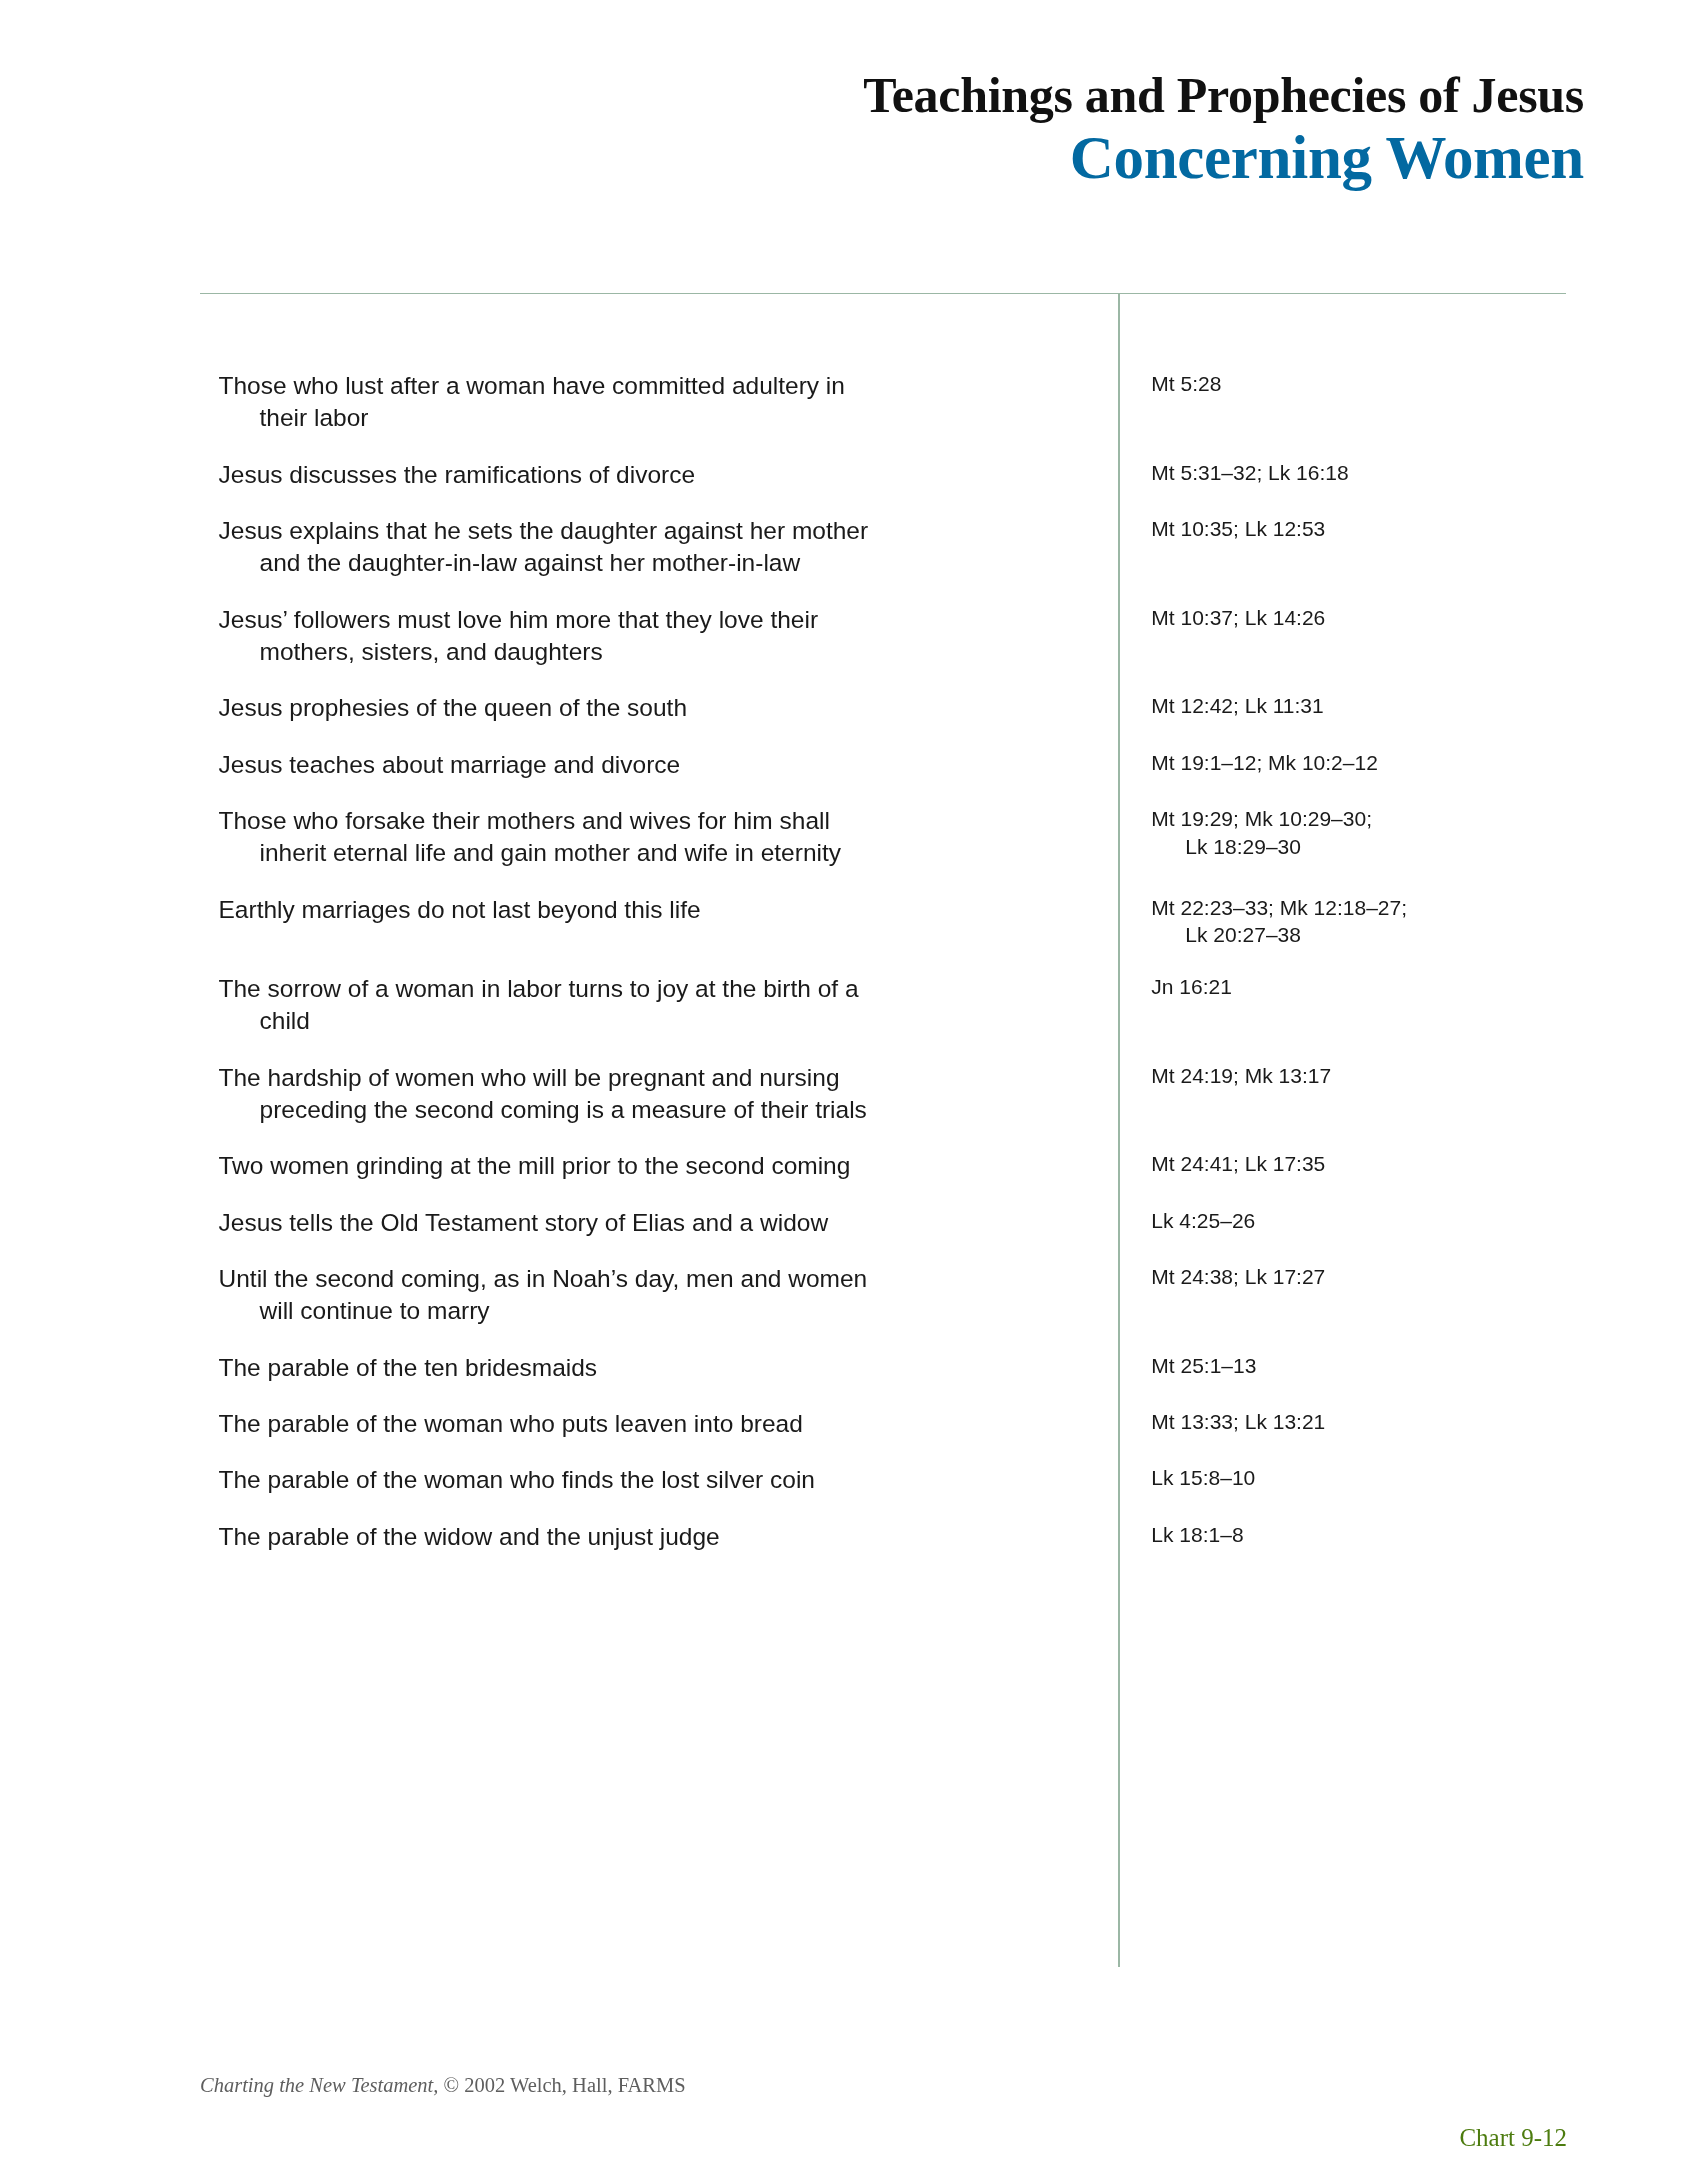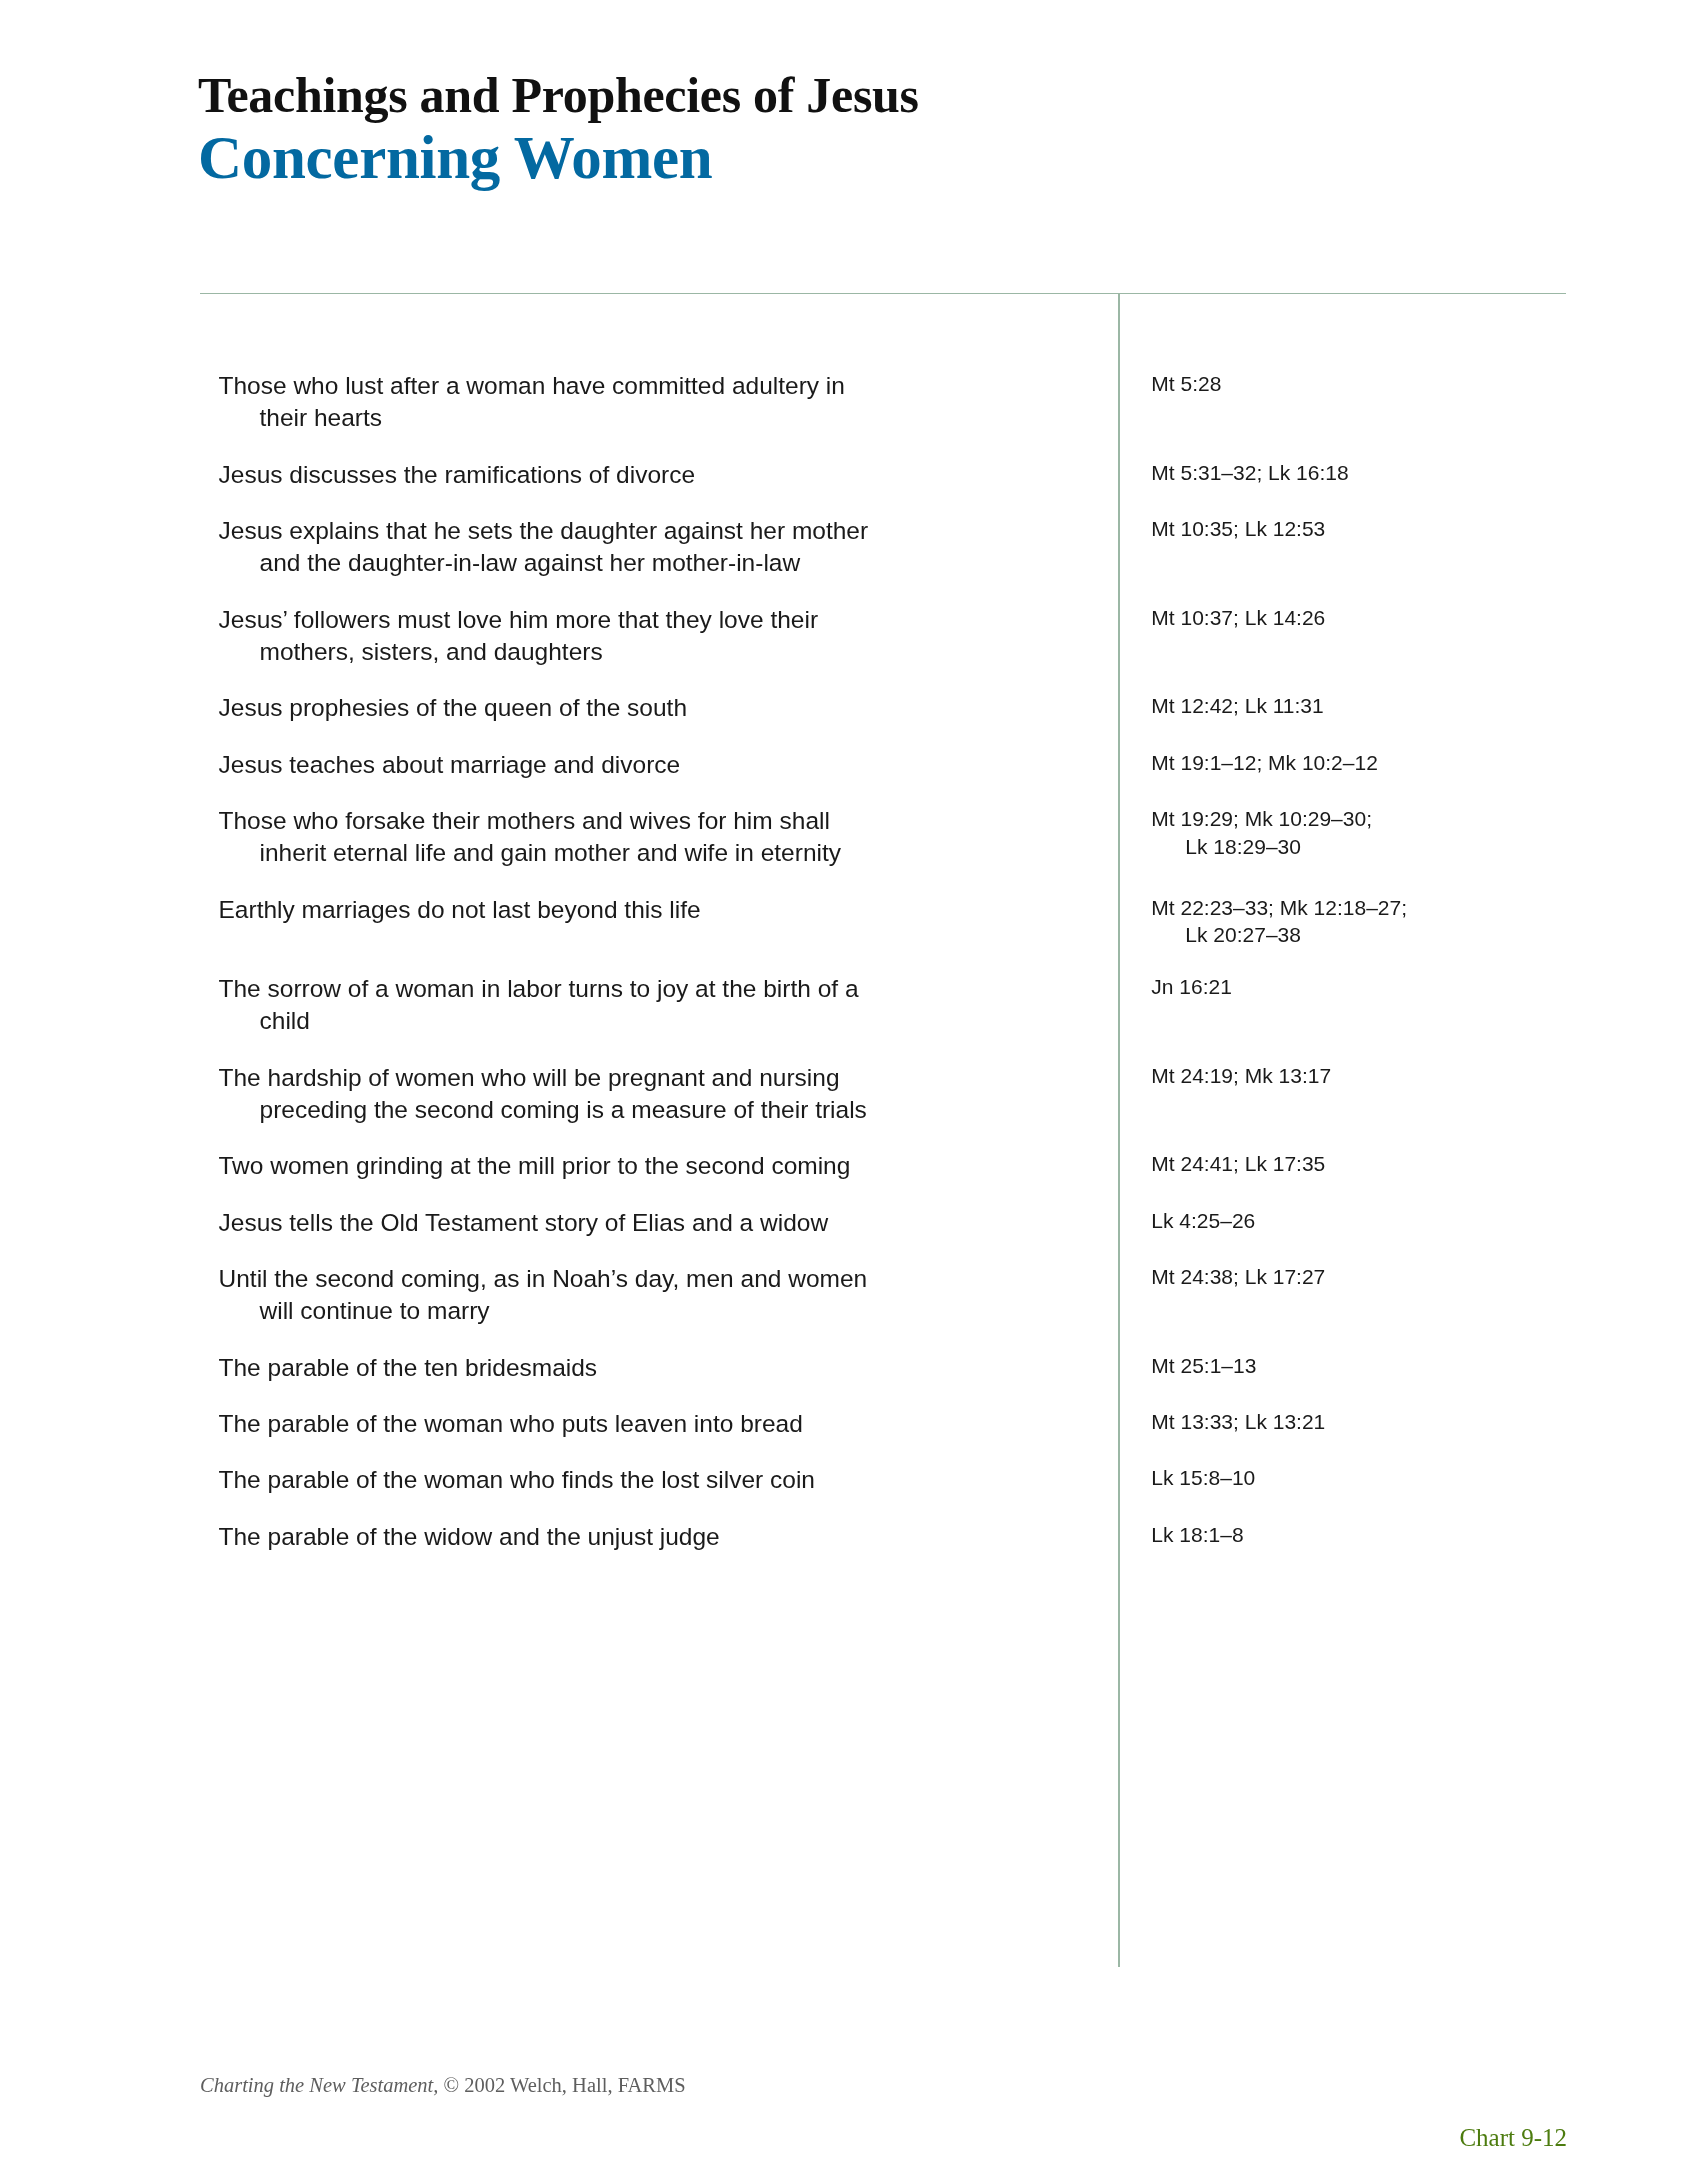--- a/index.html
+++ b/index.html
@@ -19,24 +19,24 @@
     position: absolute;
     left: 0; top: 0;
     width: 1687px;
     height: 2183px;
     box-sizing: border-box;
   }
 
   
   .title-block {
     position: absolute;
-    left: 198px;
+    left: 211px;
     top: 69px;
     width: 1373px;
-    text-align: left;
+    text-align: right;
   }
   .title-line1 {
     font-family: "Liberation Serif", serif;
     font-weight: bold;
     font-size: 50px;
     line-height: 1.05;
     letter-spacing: -0.3px;
     color: #111111;
   }
   .title-line2 {
@@ -141,21 +141,21 @@
   </div>
 
   <div class="top-rule"></div>
   <div class="v-rule"></div>
 
   <div class="table">
 
     <div class="row">
       <div class="cell-text">
         <span>Those who lust after a woman have committed adultery in</span>
-        <span class="cont">their hearts</span>
+        <span class="cont">their labor</span>
       </div>
       <div class="cell-ref">
         <span>Mt 5:28</span>
       </div>
     </div>
 
     <div class="row">
       <div class="cell-text">
         <span>Jesus discusses the ramifications of divorce</span>
       </div>

